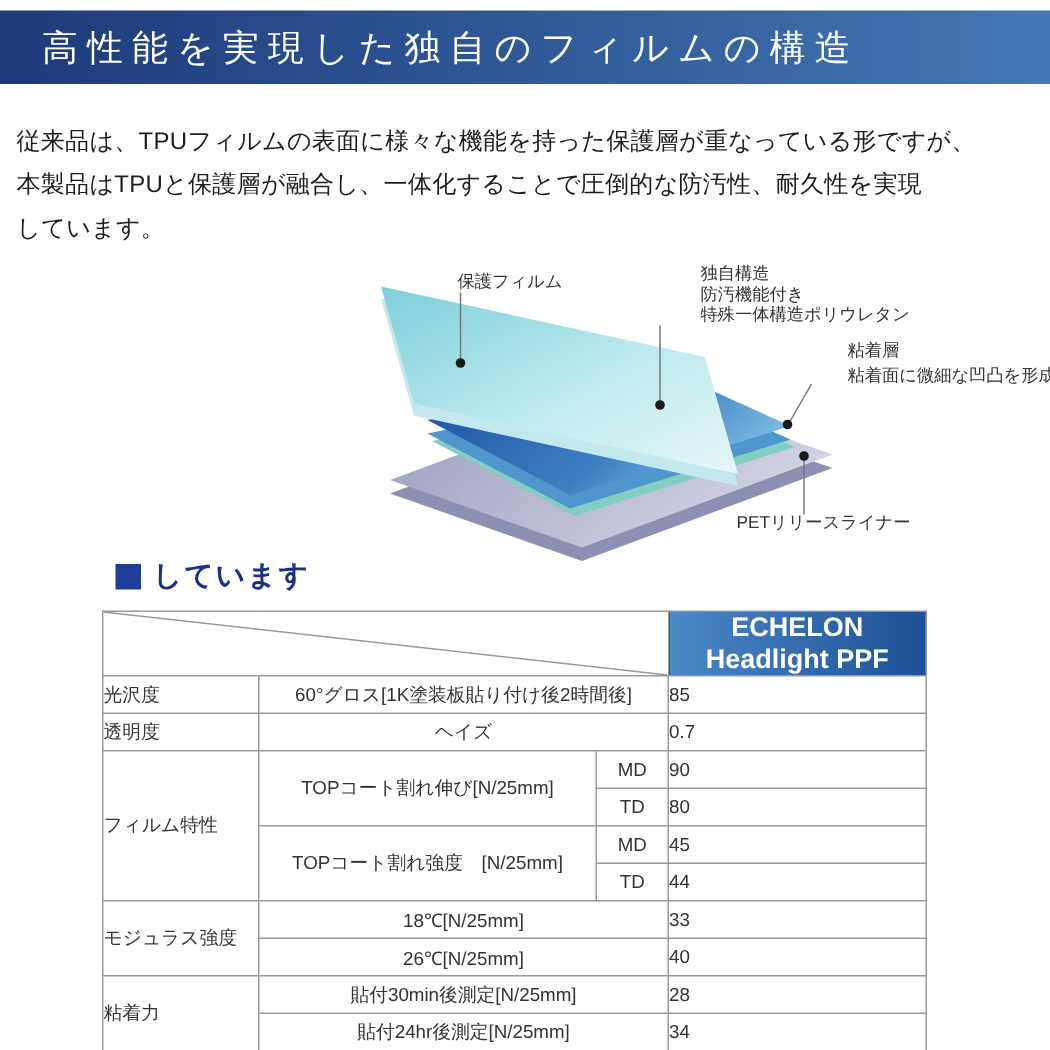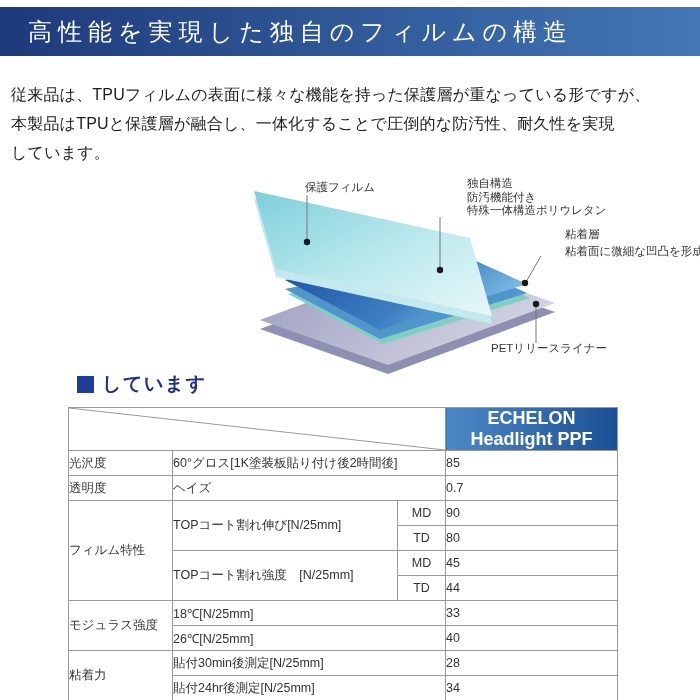--- a/index.html
+++ b/index.html
@@ -32,21 +32,21 @@
   table.spec { position:absolute; left:68px; top:407px; width:549px; border-collapse:collapse;
     table-layout:fixed; font-size:12.5px; color:#333; }
   table.spec td { border:1px solid #999; padding:0; overflow:hidden; }
   table.spec tr { height:25px; }
   table.spec tr.hrow { height:30px; }
   td.diag { position:relative; background:#fff; }
   td.diag svg { position:absolute; left:0; top:0; width:100%; height:100%; display:block; }
   td.phead { background:linear-gradient(to right,#4c88c6,#1d5095); color:#fff;
     font-weight:bold; text-align:center; font-size:18px; }
   td.cell-cat  { text-align:left; padding-left:13px; }
-  td.cell-desc { text-align:left; padding-left:13px; }
+  td.cell-desc { text-align:center; padding-left:13px; }
   td.cell-mode { text-align:center; }
   td.cell-val  { text-align:left; }
 </style>
 </head>
 <body>
 
 <div class="page">
 
   <div class="title-bar">
     <div class="title-text">高性能を実現した独自のフィルムの構造</div>

